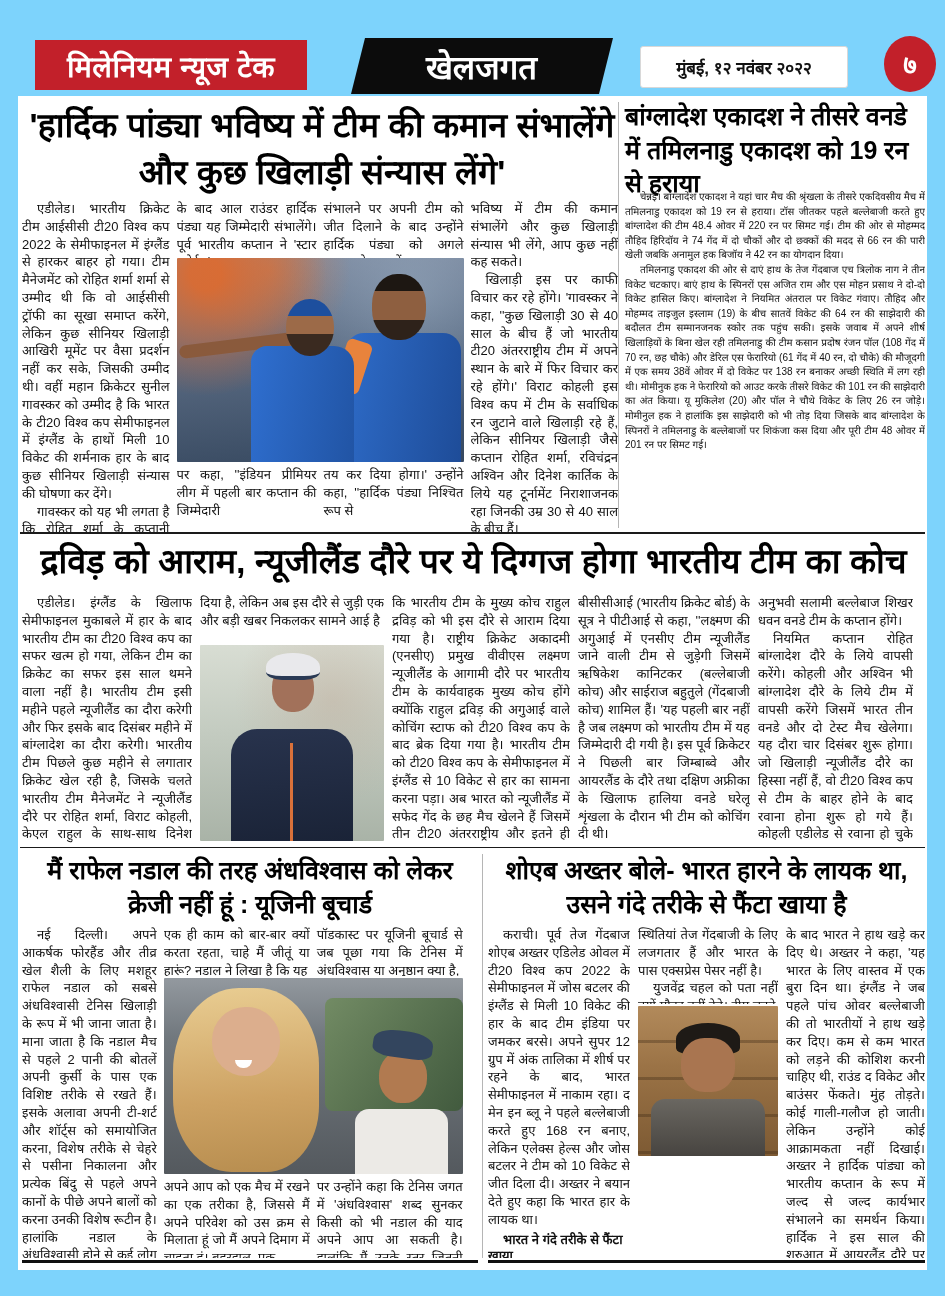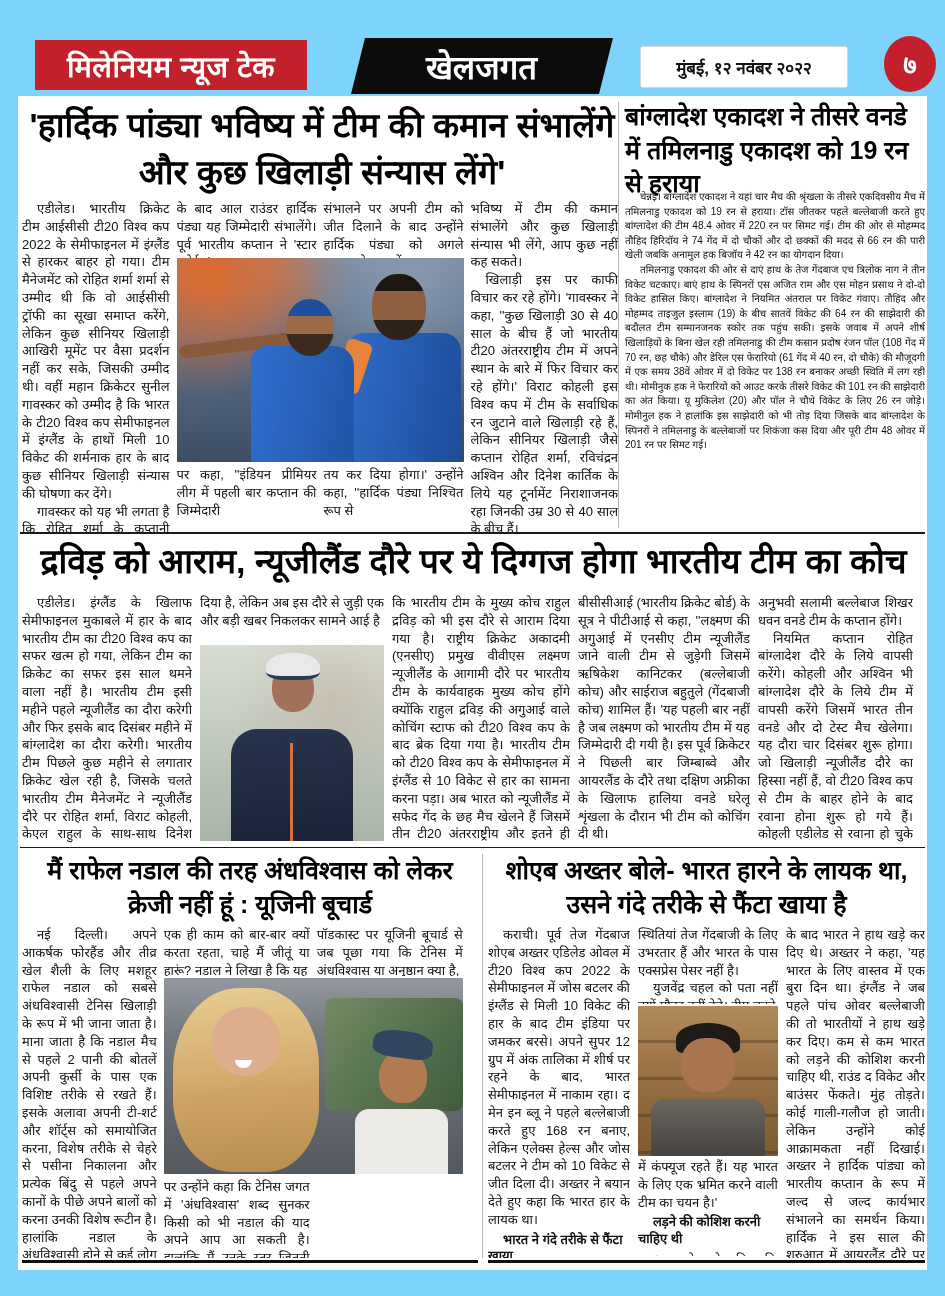--- a/index.html
+++ b/index.html
@@ -188,51 +188,47 @@
       <div class="photo photo-bn" style="width:299px;height:196px;margin-top:2px;">
         <div class="bn-window"></div>
         <div class="bn-hair"></div>
         <div class="bn-face"></div>
         <div class="bn-smile"></div>
         <div class="bn-shirt"></div>
         <div class="bn-mface"></div>
         <div class="bn-cap"></div>
       </div>
       <div class="flexrow" style="gap:7px;height:80px;overflow:hidden;margin-top:4px;">
+        <p class="para cont" style="width:146px;">अपने आप को एक मैच में रखने का एक तरीका है, जिससे मैं अपने परिवेश को उस क्रम से मिलाता हूं जो मैं अपने दिमाग में चाहता हूं। बहरहाल, एक</p>
         <p class="para cont" style="width:146px;">पर उन्होंने कहा कि टेनिस जगत में 'अंधविश्वास' शब्द सुनकर किसी को भी नडाल की याद अपने आप आ सकती है। हालांकि मैं उनके स्तर जितनी क्रेजी नहीं हूं।</p>
       </div>
     </div>
   </div>
   <div class="abs endrule" style="left:22px;top:1260px;width:456px;height:3px;"></div>
 
   <div class="abs rule-v" style="left:482px;top:854px;width:1px;height:404px;"></div>
 
   <div class="abs headline hl-m" style="left:488px;top:854px;width:437px;">शोएब अख्तर बोले- भारत हारने के लायक था, उसने गंदे तरीके से फैंटा खाया है</div>
 
   <div class="abs flexrow" style="left:488px;top:926px;width:437px;height:332px;gap:8px;">
     <div class="col" style="width:142px;">
       <p class="para">कराची। पूर्व तेज गेंदबाज शोएब अख्तर एडिलेड ओवल में टी20 विश्व कप 2022 के सेमीफाइनल में जोस बटलर की इंग्लैंड से मिली 10 विकेट की हार के बाद टीम इंडिया पर जमकर बरसे। अपने सुपर 12 ग्रुप में अंक तालिका में शीर्ष पर रहने के बाद, भारत सेमीफाइनल में नाकाम रहा। द मेन इन ब्लू ने पहले बल्लेबाजी करते हुए 168 रन बनाए, लेकिन एलेक्स हेल्स और जोस बटलर ने टीम को 10 विकेट से जीत दिला दी। अख्तर ने बयान देते हुए कहा कि भारत हार के लायक था।</p>
       <p class="para subhead">भारत ने गंदे तरीके से फैंटा खाया</p>
       <p class="para">अख्तर ने कहा, 'यह भारत के लिए बहुत शर्मनाक हार है। वह बहुत गंदा खेला और वे हारने के लायक थे और फाइनल के लिए क्वालीफाई करने के लायक नहीं थे। भारत ने गंदे तरीके से फैंटा खाया है। उनकी गेंदबाजी बहुत बुरी तरह बेनकाब हुईं। ये</p>
     </div>
     <div style="width:140px;display:flex;flex-direction:column;">
       <div style="height:78px;overflow:hidden;">
-        <p class="para cont">स्थितियां तेज गेंदबाजी के लिए उभरतार हैं और भारत के पास एक्सप्रेस पेसर नहीं है।</p>
+        <p class="para cont">स्थितियां तेज गेंदबाजी के लिए लजगतार हैं और भारत के पास एक्सप्रेस पेसर नहीं है।</p>
         <p class="para">युजवेंद्र चहल को पता नहीं क्यों मौका नहीं देते। टीम चुनने</p>
       </div>
       <div class="photo photo-ak" style="width:140px;height:150px;margin:2px 0;">
         <div class="ak-body"></div>
         <div class="ak-hair"></div>
         <div class="ak-face"></div>
       </div>
-      <div style="height:98px;overflow:hidden;">
-        <p class="para cont">में कंफ्यूज रहते हैं। यह भारत के लिए एक भ्रमित करने वाली टीम का चयन है।'</p>
-        <p class="para subhead">लड़ने की कोशिश करनी चाहिए थी</p>
-        <p class="para">अख्तर ने उल्लेख किया कि बटलर और हेल्स द्वारा पावरप्ले में इंग्लैंड को तेज शुरुआत दिलाने</p>
-      </div>
     </div>
     <div class="col" style="width:139px;">
       <p class="para cont">के बाद भारत ने हाथ खड़े कर दिए थे। अख्तर ने कहा, 'यह भारत के लिए वास्तव में एक बुरा दिन था। इंग्लैंड ने जब पहले पांच ओवर बल्लेबाजी की तो भारतीयों ने हाथ खड़े कर दिए। कम से कम भारत को लड़ने की कोशिश करनी चाहिए थी, राउंड द विकेट और बाउंसर फेंकते। मुंह तोड़ते। कोई गाली-गलौज हो जाती। लेकिन उन्होंने कोई आक्रामकता नहीं दिखाई। अख्तर ने हार्दिक पांड्या को भारतीय कप्तान के रूप में जल्द से जल्द कार्यभार संभालने का समर्थन किया। हार्दिक ने इस साल की शुरुआत में आयरलैंड दौरे पर भारत की कप्तानी की और न्यूजीलैंड की धरती पर आगामी टी20आई सीरीज में उनका नेतृत्व करने के लिए भी तैयार हैं। अख्तर ने कहा, 'भारतीय क्रिकेट के बारे में सोचने के लिए बहुत कुछ है। हार्दिक पांड्या न्यूजीलैंड के लिए उभरते हुए कप्तान हैं और उनके पास स्थायी होने का मौका है।'</p>
     </div>
   </div>
   <div class="abs endrule" style="left:488px;top:1260px;width:437px;height:3px;"></div>
 
 </div>
 
 </body></html>

